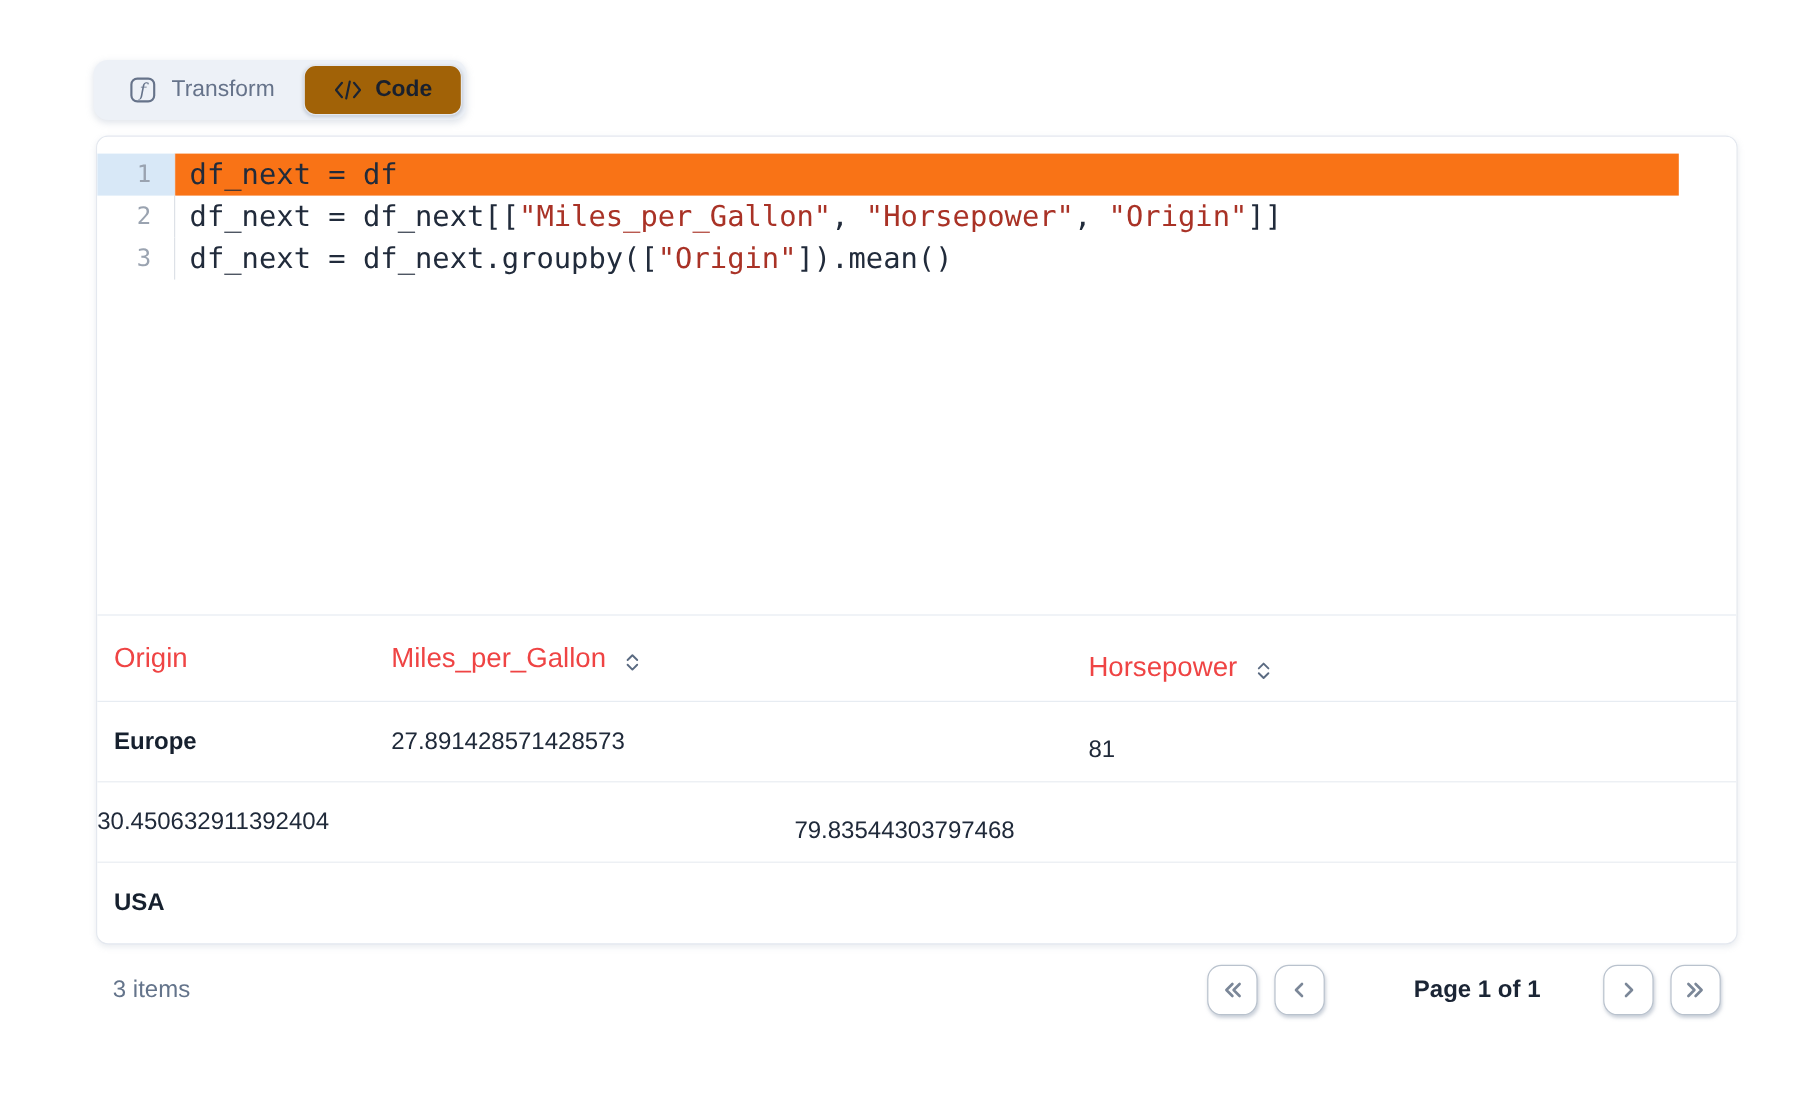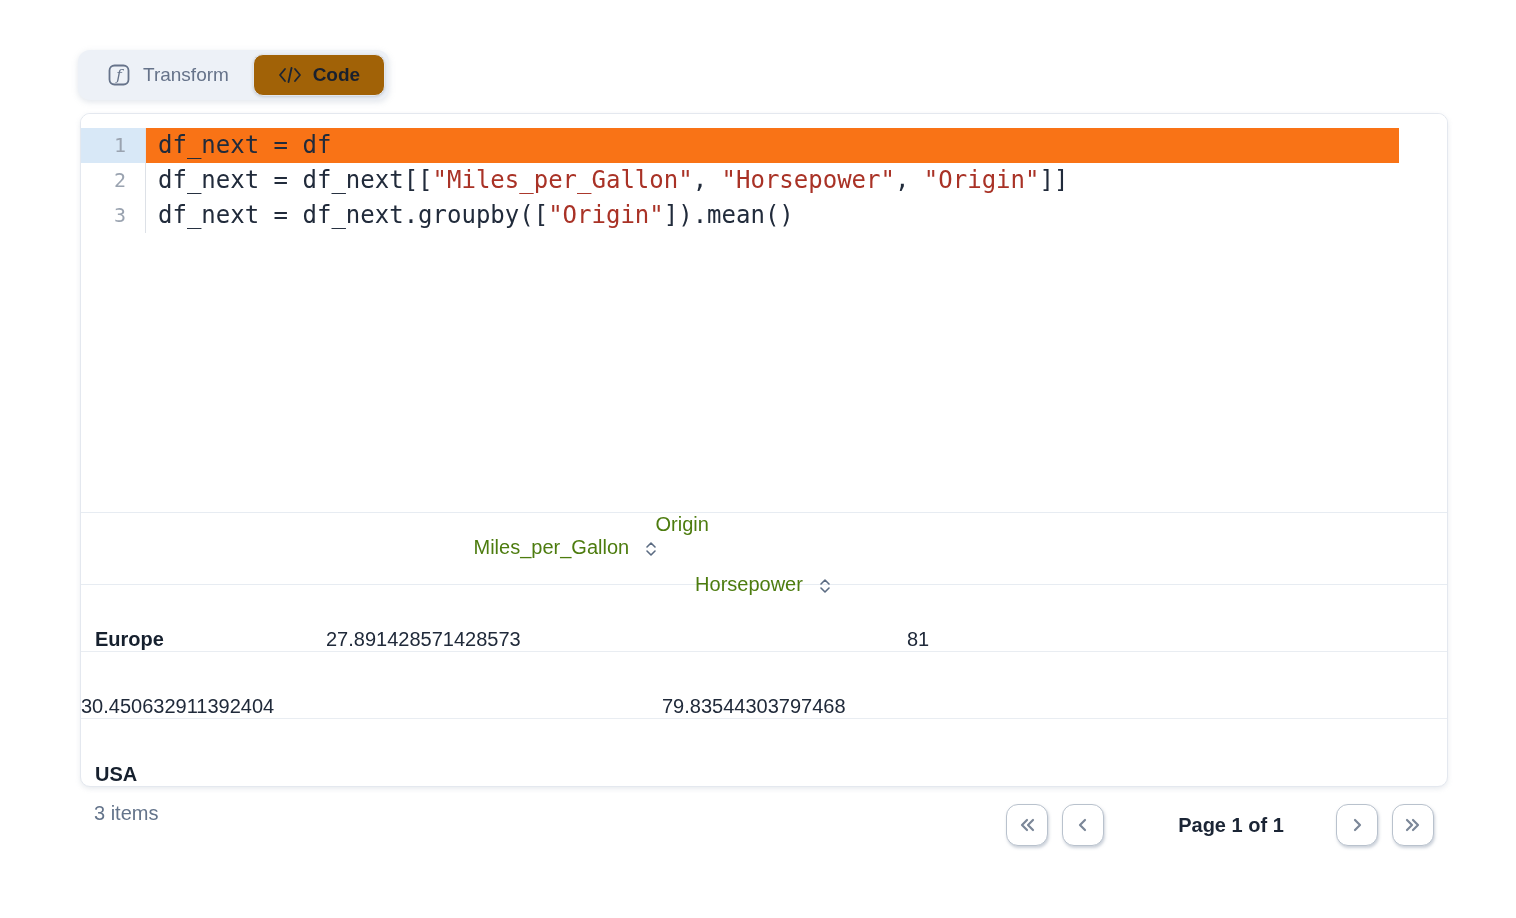--- a/index.html
+++ b/index.html
@@ -31,34 +31,34 @@
   .gutter { width:65px; flex:0 0 65px; text-align:right; padding-right:19px;
             color:#9aa3b0; border-right:1px solid #dde1e7; font-size:20px; }
   .codearea { flex:1; margin-right:48px; padding-left:12px; white-space:pre; color:#212b3b; }
   .cm-line.active .gutter { background:#d8e8f7; }
   .cm-line.active .codearea { background:#f97316; }
   .tok-string { color:#a93226; }
   .tok-plain { color:#212b3b; }
 
   
   .thead { display:flex; height:72px; align-items:center; border-bottom:1px solid #e7ecf2;
-           color:#4d7c0f; font-size:20px;flex-direction:column; }
-  .trow  { display:flex; height:67px; align-items:flex-end; font-size:20px; color:#202a3a;
+           color:#ef4444; font-size:23px; }
+  .trow  { display:flex; height:67px; align-items:center; font-size:20px; color:#202a3a;
            border-bottom:1px solid #e9edf2; }
   .trow:last-child { border-bottom:none; }
   .c1 { width:245px; padding-left:14px; }
   .c2 { width:581px; }
   .c3 { flex:1;margin-top:14px; }
   .hcell { display:flex; align-items:flex-end; gap:14px; cursor:pointer; }
   .origin-cell { font-weight:700; color:#16202e; }
   .sort-icon { display:inline-flex; }
 
   
   .footer { position:absolute; left:80px; top:802px; width:1368px; height:46px;
-            display:flex; padding-right:14px; }
+            display:flex; align-items:center; padding-right:14px; }
   .items-label { margin-left:14px; color:#64748b; font-size:20px; }
   .spacer { flex:1; }
   .pager { display:flex; align-items:center; }
   .pbtn { width:42px; height:42px; border:1.5px solid #b9c2cd; border-radius:12px;
           background:#fff; display:flex; align-items:center; justify-content:center;
           box-shadow:1px 2px 3px rgba(151,163,181,0.5); cursor:pointer; }
   .pbtn + .pbtn { margin-left:14px; }
   .page-label { width:232px; text-align:center; font-weight:700; color:#1b2535; font-size:20px;padding-left:22px; }
 </style>
 </head>

